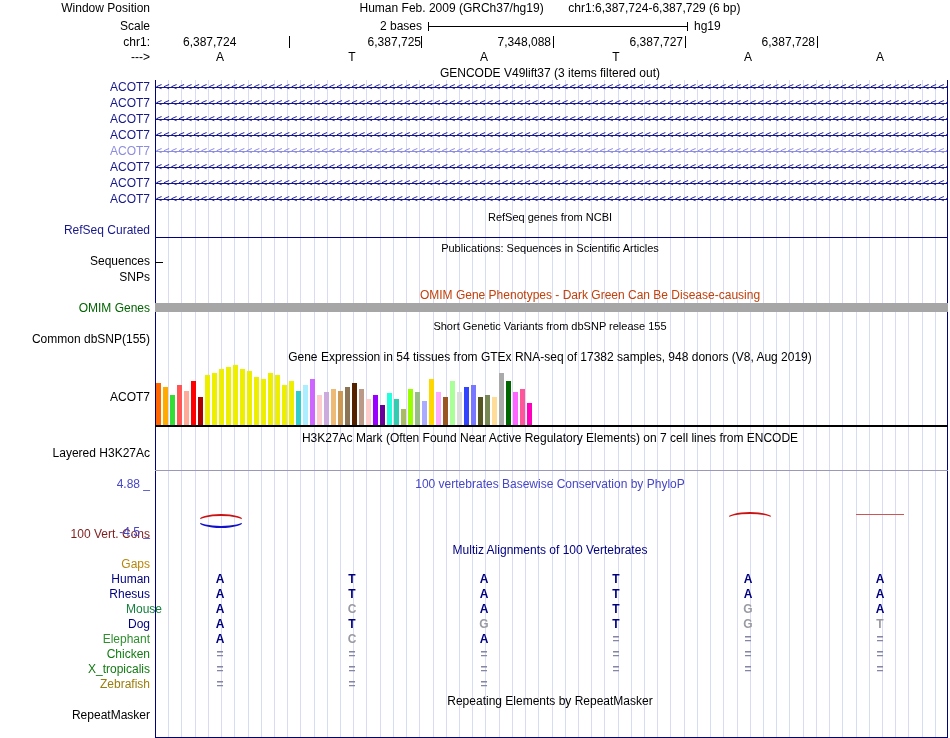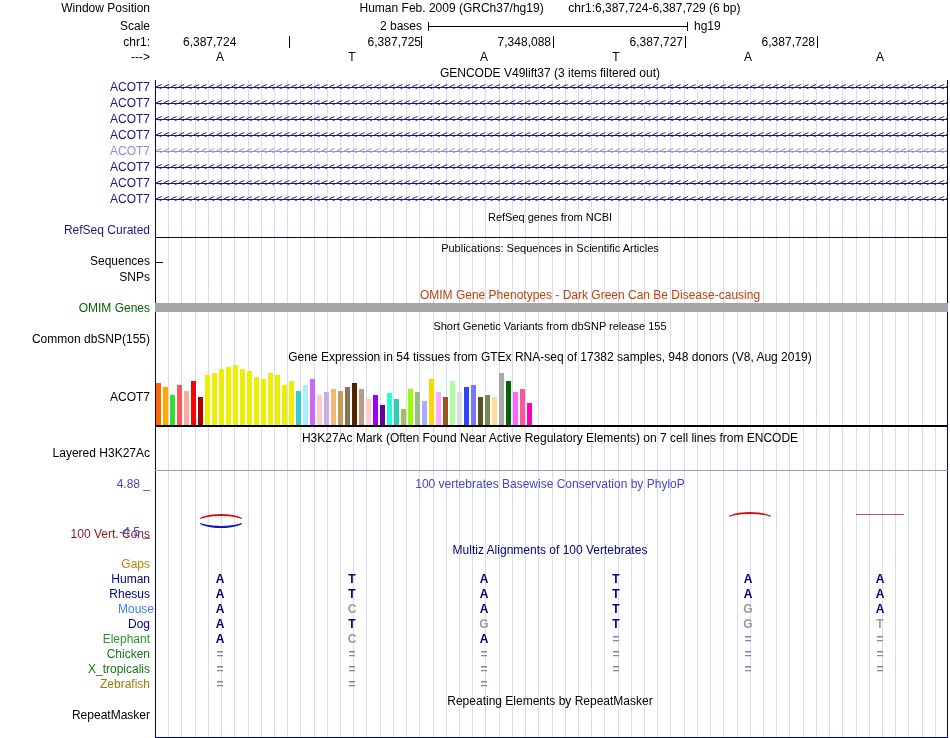--- a/index.html
+++ b/index.html
@@ -202,21 +202,21 @@
     <div style="position:absolute;top:572px;left:607px;width:18px;text-align:center;font-weight:bold;font-size:12px;height:15px;line-height:15px;color:#000080;">T</div>
     <div style="position:absolute;top:572px;left:739px;width:18px;text-align:center;font-weight:bold;font-size:12px;height:15px;line-height:15px;color:#000080;">A</div>
     <div style="position:absolute;top:572px;left:871px;width:18px;text-align:center;font-weight:bold;font-size:12px;height:15px;line-height:15px;color:#000080;">A</div>
     <div style="position:absolute;top:587px;left:0;width:150px;text-align:right;font-size:12px;height:15px;line-height:15px;color:#000080;">Rhesus</div>
     <div style="position:absolute;top:587px;left:211px;width:18px;text-align:center;font-weight:bold;font-size:12px;height:15px;line-height:15px;color:#000080;">A</div>
     <div style="position:absolute;top:587px;left:343px;width:18px;text-align:center;font-weight:bold;font-size:12px;height:15px;line-height:15px;color:#000080;">T</div>
     <div style="position:absolute;top:587px;left:475px;width:18px;text-align:center;font-weight:bold;font-size:12px;height:15px;line-height:15px;color:#000080;">A</div>
     <div style="position:absolute;top:587px;left:607px;width:18px;text-align:center;font-weight:bold;font-size:12px;height:15px;line-height:15px;color:#000080;">T</div>
     <div style="position:absolute;top:587px;left:739px;width:18px;text-align:center;font-weight:bold;font-size:12px;height:15px;line-height:15px;color:#000080;">A</div>
     <div style="position:absolute;top:587px;left:871px;width:18px;text-align:center;font-weight:bold;font-size:12px;height:15px;line-height:15px;color:#000080;">A</div>
-    <div style="position:absolute;top:602px;left:4px;width:150px;text-align:right;font-size:12px;height:15px;line-height:15px;color:#3b82f6;">Mouse</div>
+    <div style="position:absolute;top:602px;left:12px;width:150px;text-align:right;font-size:12px;height:15px;line-height:15px;color:#15803d;">Mouse</div>
     <div style="position:absolute;top:602px;left:211px;width:18px;text-align:center;font-weight:bold;font-size:12px;height:15px;line-height:15px;color:#000080;">A</div>
     <div style="position:absolute;top:602px;left:343px;width:18px;text-align:center;font-weight:bold;font-size:12px;height:15px;line-height:15px;color:#9a9aa2;">C</div>
     <div style="position:absolute;top:602px;left:475px;width:18px;text-align:center;font-weight:bold;font-size:12px;height:15px;line-height:15px;color:#000080;">A</div>
     <div style="position:absolute;top:602px;left:607px;width:18px;text-align:center;font-weight:bold;font-size:12px;height:15px;line-height:15px;color:#000080;">T</div>
     <div style="position:absolute;top:602px;left:739px;width:18px;text-align:center;font-weight:bold;font-size:12px;height:15px;line-height:15px;color:#9a9aa2;">G</div>
     <div style="position:absolute;top:602px;left:871px;width:18px;text-align:center;font-weight:bold;font-size:12px;height:15px;line-height:15px;color:#000080;">A</div>
     <div style="position:absolute;top:617px;left:0;width:150px;text-align:right;font-size:12px;height:15px;line-height:15px;color:#000080;">Dog</div>
     <div style="position:absolute;top:617px;left:211px;width:18px;text-align:center;font-weight:bold;font-size:12px;height:15px;line-height:15px;color:#000080;">A</div>
     <div style="position:absolute;top:617px;left:343px;width:18px;text-align:center;font-weight:bold;font-size:12px;height:15px;line-height:15px;color:#000080;">T</div>
     <div style="position:absolute;top:617px;left:475px;width:18px;text-align:center;font-weight:bold;font-size:12px;height:15px;line-height:15px;color:#9a9aa2;">G</div>

